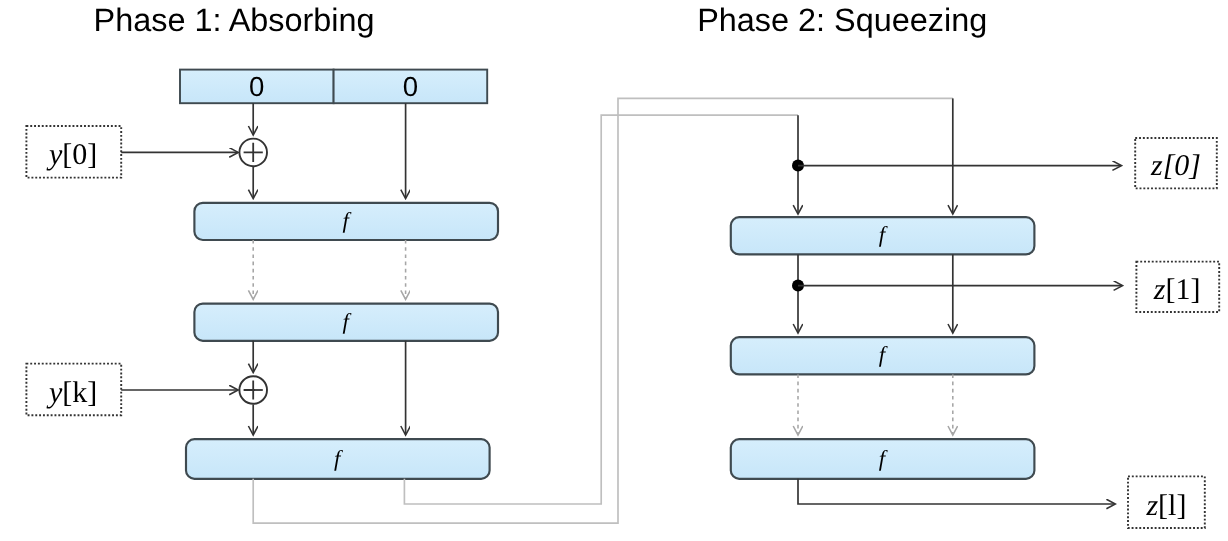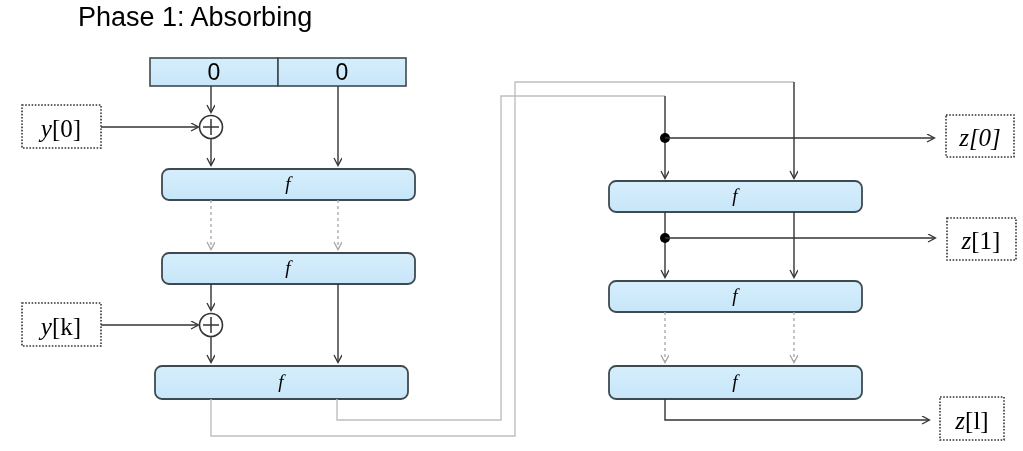--- a/index.html
+++ b/index.html
@@ -57,20 +57,21 @@
   }
   .io-label .var { font-style: italic; }
 </style>
 </head>
 <body>
 
 <div id="diagram-root">
 
   <div class="phase-title" id="title-phase1">Phase 1: Absorbing</div>
 
+  <div class="phase-title" id="title-phase2">Phase 2: Squeezing</div>
 
   <svg class="canvas" viewBox="0 0 1023 451">
     <defs>
       <marker id="arrowBlack" markerWidth="10" markerHeight="10" refX="8" refY="4" orient="auto" markerUnits="userSpaceOnUse">
         <path d="M1,0 L8.5,4 L1,8" fill="none" stroke="#333333" stroke-width="1.3"></path>
       </marker>
       <marker id="arrowGray" markerWidth="10" markerHeight="10" refX="8" refY="4" orient="auto" markerUnits="userSpaceOnUse">
         <path d="M1,0 L8.5,4 L1,8" fill="none" stroke="#a6a6a6" stroke-width="1.3"></path>
       </marker>
       <linearGradient id="blockGrad" x1="0" y1="0" x2="0" y2="1">

